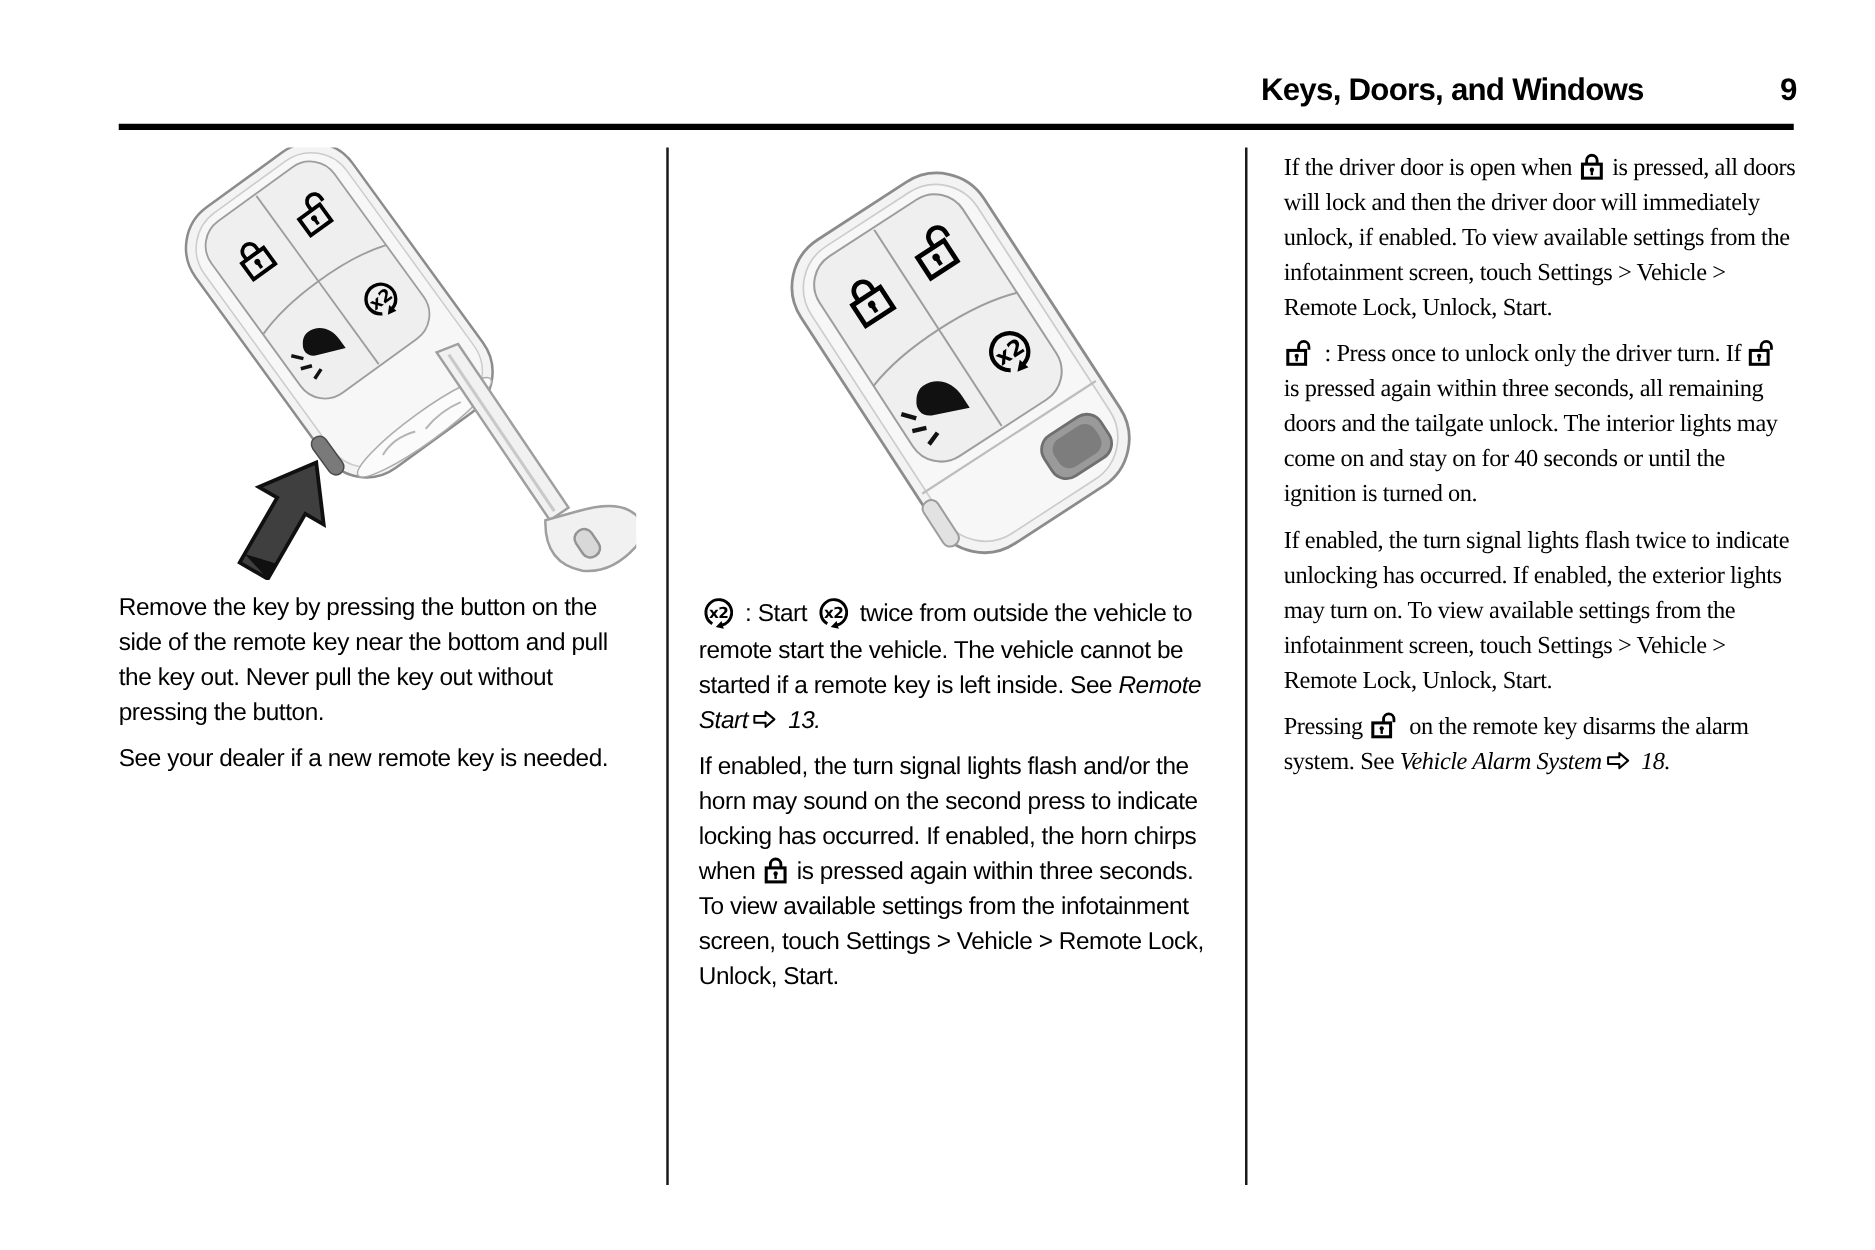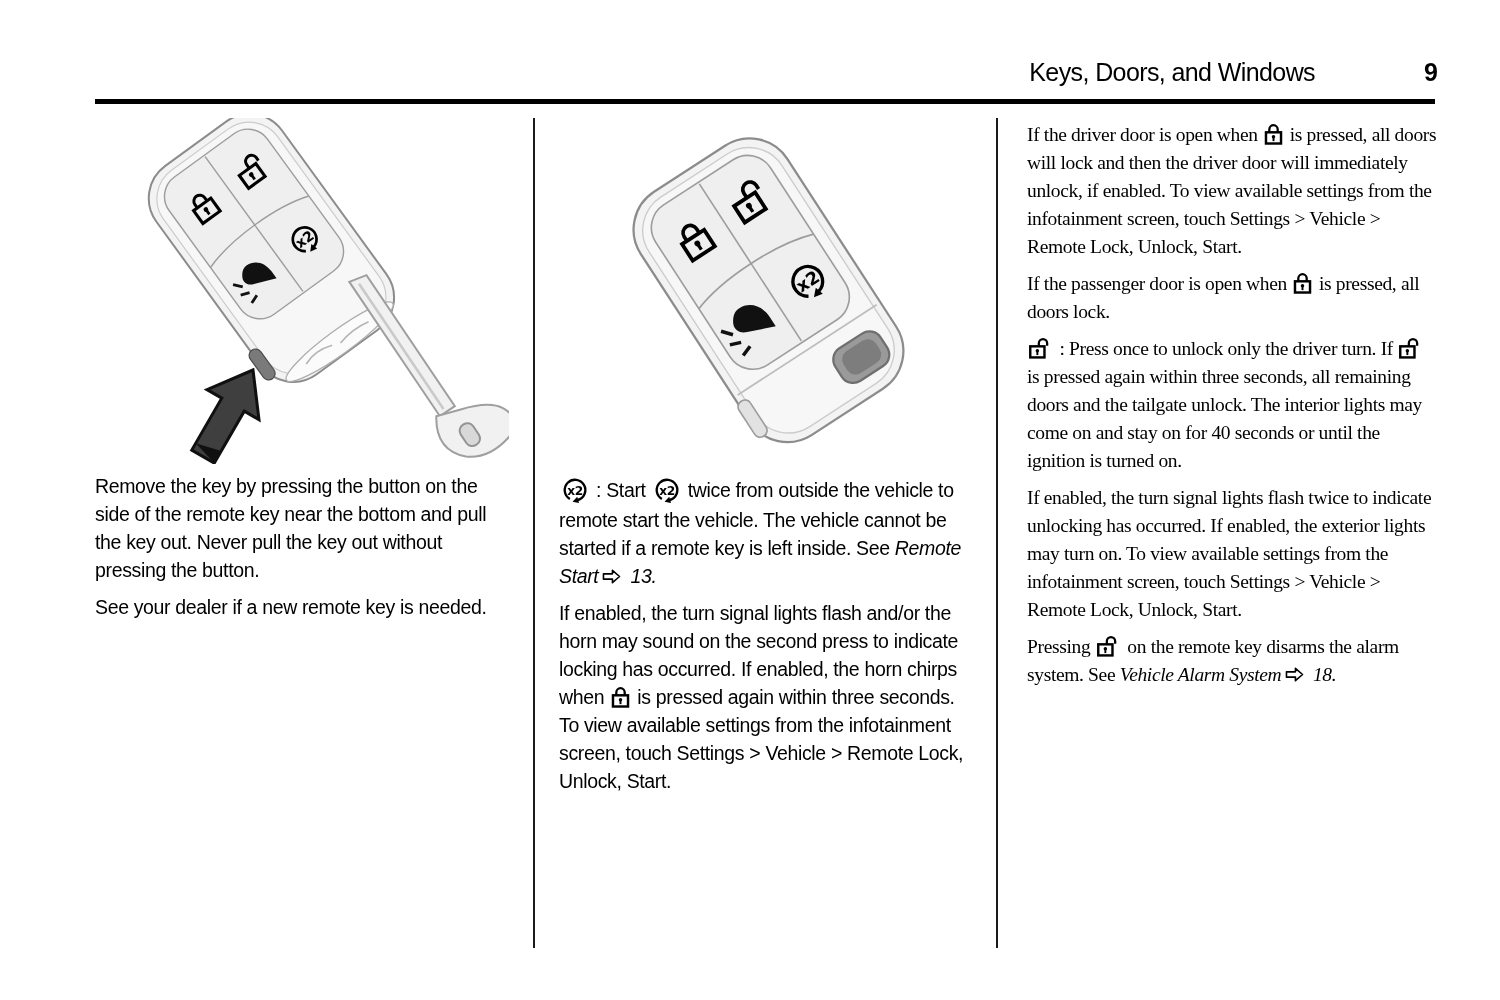--- a/index.html
+++ b/index.html
@@ -1,18 +1,18 @@
 <!DOCTYPE html>
 <html><head>
 <meta charset="utf-8">
 <style>
   html,body{margin:0;padding:0;background:#fff;}
   .page{position:relative;width:1500px;height:1000px;background:#ffffff;overflow:hidden;
         font-family:"Liberation Sans",sans-serif;color:#000;}
-  .hdr-title{position:absolute;top:58px;right:185px;font-size:25px;font-weight:normal;letter-spacing:-0.6px;}
+  .hdr-title{position:absolute;top:58px;right:185px;font-size:25px;font-weight:bold;letter-spacing:-0.6px;}
   .hdr-num{position:absolute;top:58px;right:62px;font-size:25px;font-weight:bold;}
   .hrule{position:absolute;left:95px;top:99px;width:1340px;height:5px;background:#000;}
   .vrule{position:absolute;top:118px;height:830px;width:2px;background:#1a1a1a;}
   .vrule.v1{left:533px;} .vrule.v2{left:996px;}
   .col{position:absolute;}
   #col1{left:95px;top:118px;width:414px;}
   #col2{left:559px;top:116px;width:418px;}
   #col3{left:1027px;top:121px;width:412px;font-family:Liberation Serif, serif;}
   .figure{margin:0 0 8px 0;line-height:0;}
   .para{margin:0 0 9px 0;font-size:19.5px;line-height:28px;letter-spacing:-0.35px;}
@@ -149,26 +149,20 @@
           </svg></span><span> is pressed again within three seconds. To view available settings from the infotainment screen, touch Settings &gt; Vehicle &gt; Remote Lock, Unlock, Start.</span></p>
   </div>
 
   <div class="col" id="col3">
     <p class="para"><span>If the driver door is open when </span><span class="ic ic-lock-closed"><svg width="21" height="25" viewBox="0 0 24 28">
             <path d="M7.2 11.5 V8.2 a4.8 4.8 0 0 1 9.6 0 V11.5" fill="none" stroke="#000" stroke-width="2.6"></path>
             <rect x="3.4" y="11.5" width="17.2" height="12.8" fill="#fff" stroke="#000" stroke-width="2.8"></rect>
             <circle cx="12" cy="16.6" r="2" fill="#000"></circle>
             <rect x="10.9" y="17" width="2.2" height="4.6" fill="#000"></rect>
           </svg></span><span> is pressed, all doors will lock and then the driver door will immediately unlock, if enabled. To view available settings from the infotainment screen, touch Settings &gt; Vehicle &gt; Remote Lock, Unlock, Start.</span></p>
-    <p class="para"><span>If the passenger door is open when </span><span class="ic ic-lock-closed"><svg width="21" height="25" viewBox="0 0 24 28">
-            <path d="M7.2 11.5 V8.2 a4.8 4.8 0 0 1 9.6 0 V11.5" fill="none" stroke="#000" stroke-width="2.6"></path>
-            <rect x="3.4" y="11.5" width="17.2" height="12.8" fill="#fff" stroke="#000" stroke-width="2.8"></rect>
-            <circle cx="12" cy="16.6" r="2" fill="#000"></circle>
-            <rect x="10.9" y="17" width="2.2" height="4.6" fill="#000"></rect>
-          </svg></span><span> is pressed, all doors lock.</span></p>
     <p class="para"><span class="ic ic-lock-open"><svg width="26" height="25" viewBox="0 0 30 28">
             <path d="M12.5 11.5 V8 a4.8 4.8 0 0 1 9.6 0 V10.8" fill="none" stroke="#000" stroke-width="2.6"></path>
             <rect x="2.6" y="11.5" width="16.4" height="12.8" fill="#fff" stroke="#000" stroke-width="2.8"></rect>
             <circle cx="10.8" cy="16.6" r="2" fill="#000"></circle>
             <rect x="9.7" y="17" width="2.2" height="4.6" fill="#000"></rect>
           </svg></span><span> : Press once to unlock only the driver turn. If </span><span class="ic ic-lock-open"><svg width="26" height="25" viewBox="0 0 30 28">
             <path d="M12.5 11.5 V8 a4.8 4.8 0 0 1 9.6 0 V10.8" fill="none" stroke="#000" stroke-width="2.6"></path>
             <rect x="2.6" y="11.5" width="16.4" height="12.8" fill="#fff" stroke="#000" stroke-width="2.8"></rect>
             <circle cx="10.8" cy="16.6" r="2" fill="#000"></circle>
             <rect x="9.7" y="17" width="2.2" height="4.6" fill="#000"></rect>

